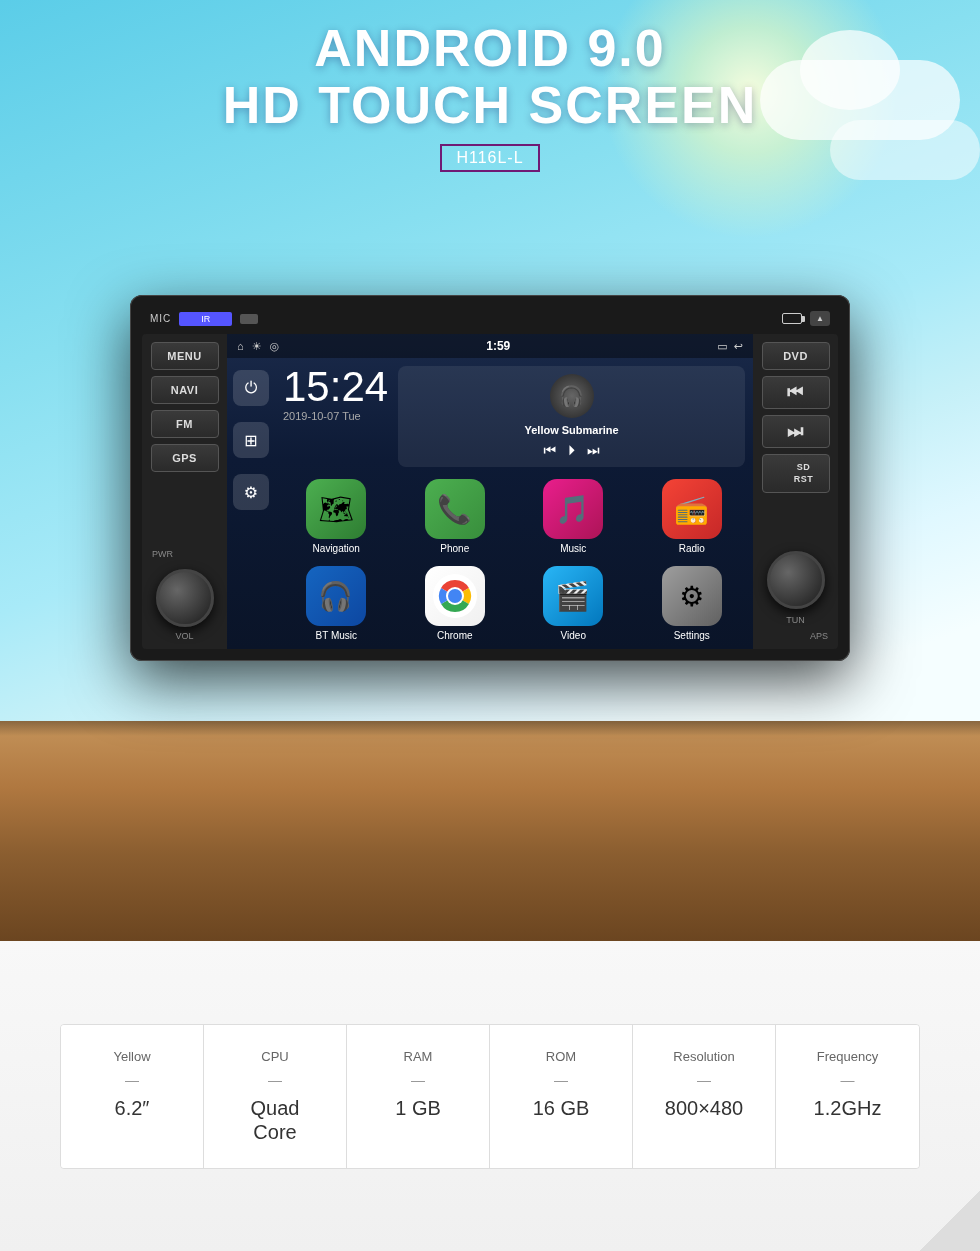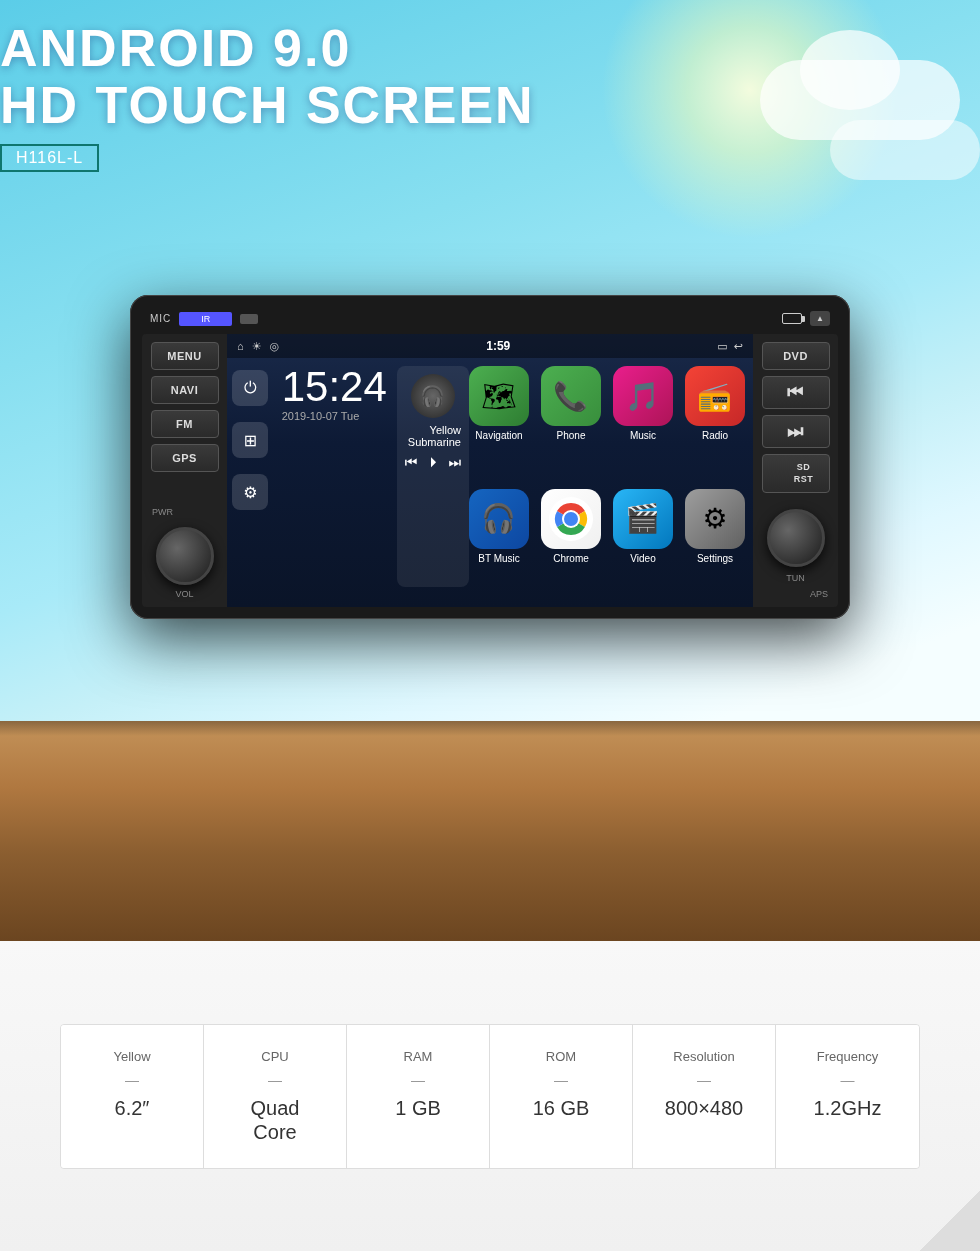--- a/index.html
+++ b/index.html
@@ -48,34 +48,35 @@
       width: 150px; height: 60px;
       background: rgba(255,255,255,0.5);
       border-radius: 40px;
     }
 
     
     .header-section {
       position: absolute;
       top: 20px;
       left: 0; right: 0;
+      text-align: center;
       z-index: 10;
     }
     .main-title {
       font-size: 52px;
       font-weight: 900;
       color: #fff;
       text-shadow: 0 2px 8px rgba(0,0,80,0.3);
       line-height: 1.1;
       letter-spacing: 2px;
     }
     .model-badge {
       display: inline-block;
       margin-top: 10px;
-      border: 2px solid #0f766e;
+      border: 2px solid #701a75;
       color: #fff;
       font-size: 16px;
       padding: 3px 14px;
       letter-spacing: 1px;
     }
 
     
     .wood-surface {
       position: absolute;
       bottom: 310px;
@@ -96,21 +97,21 @@
       position: absolute;
       top: 295px;
       left: 50%;
       transform: translateX(-50%);
       width: 720px;
       z-index: 20;
     }
 
     .device-outer {
       background: #1a1a1a;
-      border-radius: 18px;
+      border-radius: 12px;
       padding: 12px;
       box-shadow: 0 20px 60px rgba(0,0,0,0.7), inset 0 0 0 1px #444;
     }
 
     .device-top-bar {
       display: flex;
       align-items: center;
       justify-content: space-between;
       padding: 4px 8px 8px;
     }
@@ -251,21 +252,21 @@
       display: flex; align-items: center; justify-content: center;
       color: #fff;
       font-size: 16px;
     }
 
     
     .screen-main {
       flex: 1;
       padding: 8px;
       display: flex;
-      flex-direction: row;
+      flex-direction: column;
     }
 
     .time-music-row {
       display: flex;
       gap: 10px;
       margin-bottom: 12px;
     }
     .time-block {
       flex: 0 0 auto;
     }
@@ -294,20 +295,21 @@
       border-radius: 50%;
       background: radial-gradient(circle, #666, #222);
       display: flex; align-items: center; justify-content: center;
       margin-bottom: 6px;
       font-size: 20px;
     }
     .music-title {
       color: #fff;
       font-size: 11px;
       text-align: right;
+      font-weight: bold;
     }
     .music-controls {
       display: flex;
       gap: 12px;
       margin-top: 6px;
     }
     .music-btn { color: #fff; font-size: 14px; }
 
     
     .app-grid {

